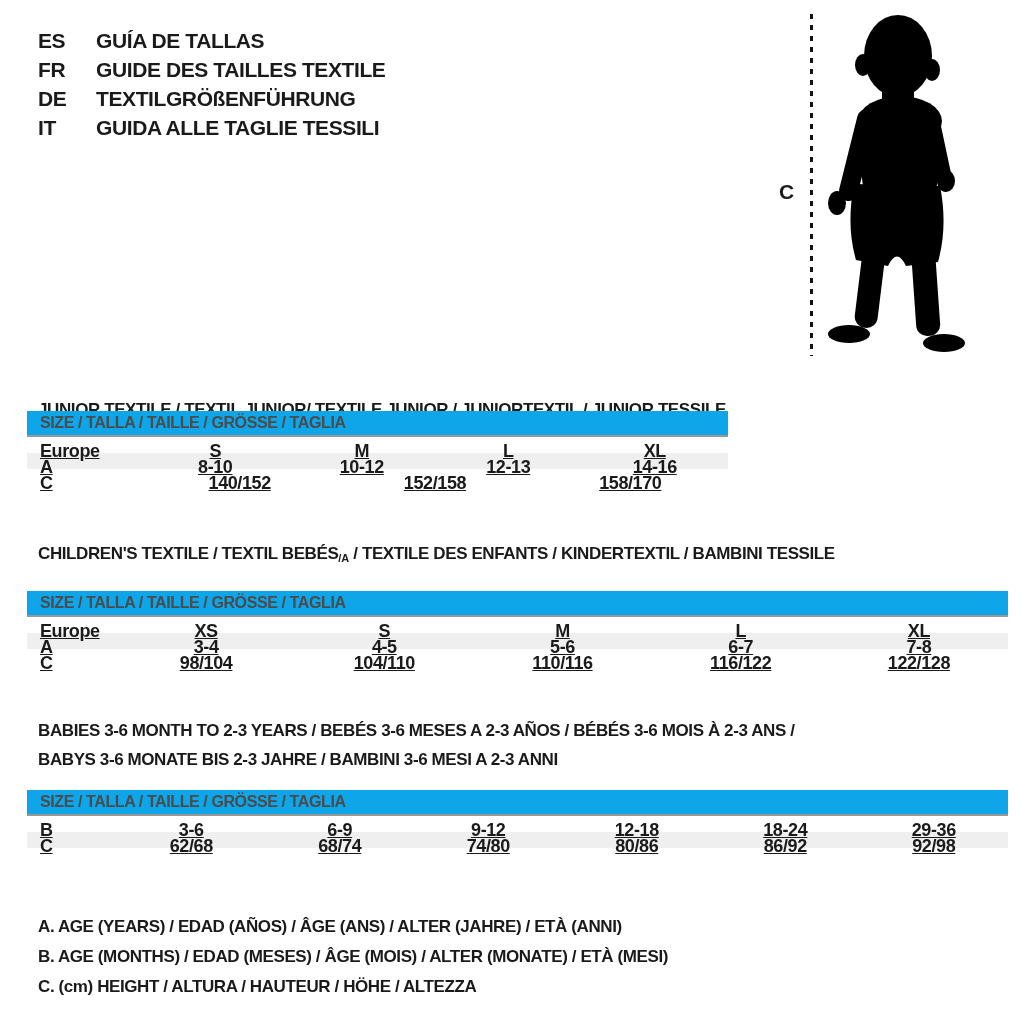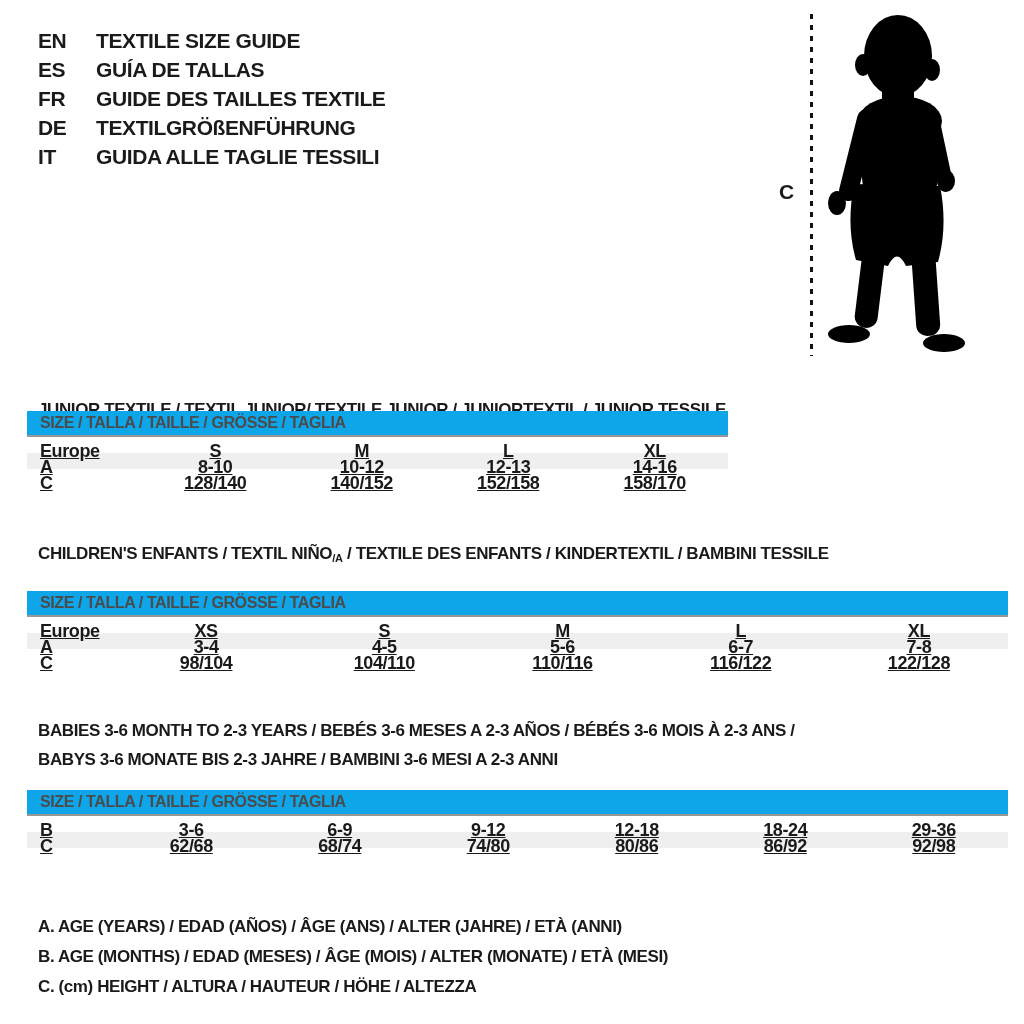--- a/index.html
+++ b/index.html
@@ -60,24 +60,20 @@
   .legend { position: absolute; left: 38px; top: 912px; }
   .legend-line { height: 30px; line-height: 30px; font-size: 17px; white-space: nowrap; }
 </style>
 </head>
 <body>
 
 <div class="page">
 
   <header class="langs">
     <div class="lang-row">
-      <span class="lang-code">EN</span>
-      <span class="lang-title">TEXTILE SIZE GUIDE</span>
-    </div>
-    <div class="lang-row">
       <span class="lang-code">ES</span>
       <span class="lang-title">GUÍA DE TALLAS</span>
     </div>
     <div class="lang-row">
       <span class="lang-code">FR</span>
       <span class="lang-title">GUIDE DES TAILLES TEXTILE</span>
     </div>
     <div class="lang-row">
       <span class="lang-code">DE</span>
       <span class="lang-title">TEXTILGRÖßENFÜHRUNG</span>
@@ -132,28 +128,27 @@
     </div>
     <div class="trow alt">
       <span class="tl">A</span>
       <span class="tc">8-10</span>
       <span class="tc">10-12</span>
       <span class="tc">12-13</span>
       <span class="tc">14-16</span>
     </div>
     <div class="trow">
       <span class="tl">C</span>
-      <span class="tc">128/140</span>
       <span class="tc">140/152</span>
       <span class="tc">152/158</span>
       <span class="tc">158/170</span>
     </div>
   </div>
 
-  <h2 class="heading h-children"><span>CHILDREN'S ENFANTS / TEXTIL NIÑO</span><span class="sub-a">/A</span><span> / TEXTILE DES ENFANTS / KINDERTEXTIL / BAMBINI TESSILE</span></h2>
+  <h2 class="heading h-children"><span>CHILDREN'S TEXTILE / TEXTIL BEBÉS</span><span class="sub-a">/A</span><span> / TEXTILE DES ENFANTS / KINDERTEXTIL / BAMBINI TESSILE</span></h2>
   <div class="table t-children">
     <div class="thead">SIZE / TALLA / TAILLE / GRÖSSE / TAGLIA</div>
     <div class="trow">
       <span class="tl">Europe</span>
       <span class="tc">XS</span>
       <span class="tc">S</span>
       <span class="tc">M</span>
       <span class="tc">L</span>
       <span class="tc">XL</span>
     </div>

